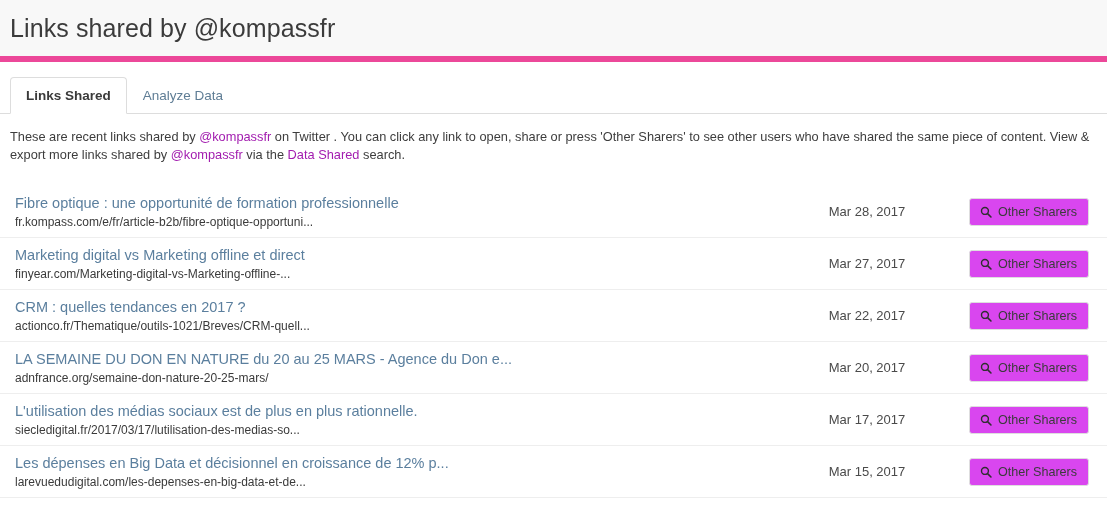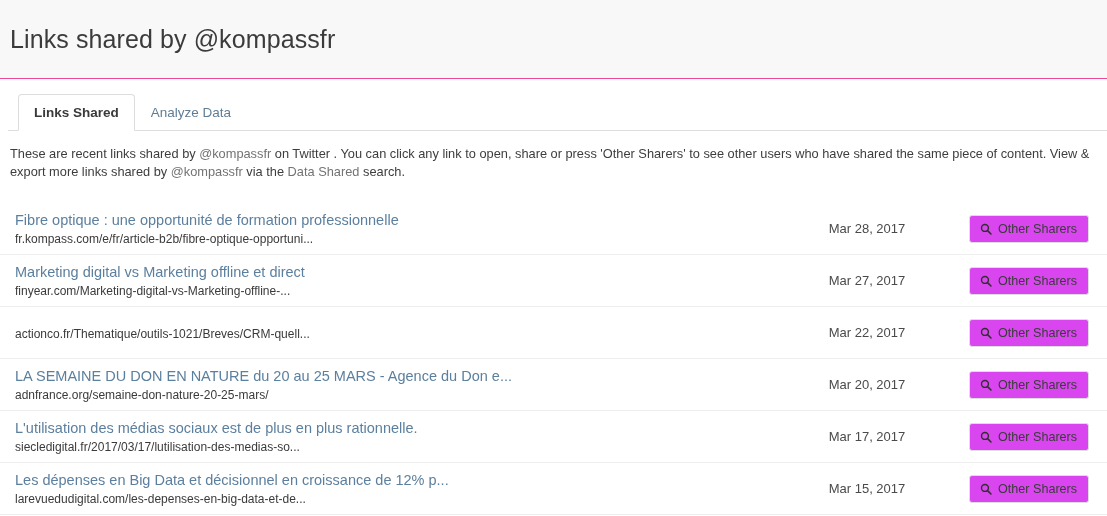--- a/index.html
+++ b/index.html
@@ -11,23 +11,23 @@
     width: 1107px;
     height: 516px;
     background: #ffffff;
     font-family: "Liberation Sans", sans-serif;
     color: #333333;
     overflow: hidden;
   }
 
   
   .page-header {
-    height: 79px;
+    height: 62px;
     background: #f8f8f8;
-    border-bottom: 1px solid #ec4899;
+    border-bottom: 6px solid #ec4899;
     display: flex;
     align-items: center;
     box-sizing: border-box;
   }
   .page-title {
     font-size: 25px;
     font-weight: 400;
     color: #3b3b3b;
     padding-left: 10px;
     letter-spacing: 0.1px;
@@ -43,21 +43,20 @@
   .tabs {
     position: absolute;
     left: 0;
     right: 0;
     bottom: 0;
     display: flex;
     align-items: flex-end;
     border-bottom: 1px solid #dddddd;
     padding-left: 10px;
     box-sizing: border-box;
-    margin-left: 8px;
   }
   .tab {
     font-size: 13.5px;
     padding: 9px 15px 9px 15px;
     margin-bottom: -1px;
     line-height: 17px;
     cursor: pointer;
     box-sizing: border-box;
     border: 1px solid transparent;
     border-radius: 4px 4px 0 0;
@@ -76,21 +75,21 @@
 
   
   .description {
     padding: 14px 8px 0 10px;
     font-size: 12.8px;
     line-height: 17.5px;
     color: #3d3d3d;
     max-width: 1097px;
   }
   .description a {
-    color: #737373;
+    color: #a21caf;
     text-decoration: none;
     cursor: pointer;
   }
 
   
   .link-list {
     margin-top: 23px;
   }
   .link-row {
     display: flex;
@@ -207,20 +206,21 @@
               <line x1="10.1" y1="10.1" x2="14.6" y2="14.6" stroke="#2f2f2f" stroke-width="2.1" stroke-linecap="round"></line>
             </svg>
           </span>
         <span>Other Sharers</span>
       </button>
     </div>
   </div>
 
   <div class="link-row">
     <div class="cell-main">
+      <a class="link-title">CRM : quelles tendances en 2017 ?</a>
       <div class="link-url">actionco.fr/Thematique/outils-1021/Breves/CRM-quell...</div>
     </div>
     <div class="cell-date">Mar 22, 2017</div>
     <div class="cell-action">
       <button class="sharers-btn">
         <span>
             <svg width="12" height="12" viewBox="0 0 16 16">
               <circle cx="6.6" cy="6.6" r="4.6" fill="none" stroke="#2f2f2f" stroke-width="1.9"></circle>
               <line x1="10.1" y1="10.1" x2="14.6" y2="14.6" stroke="#2f2f2f" stroke-width="2.1" stroke-linecap="round"></line>
             </svg>

